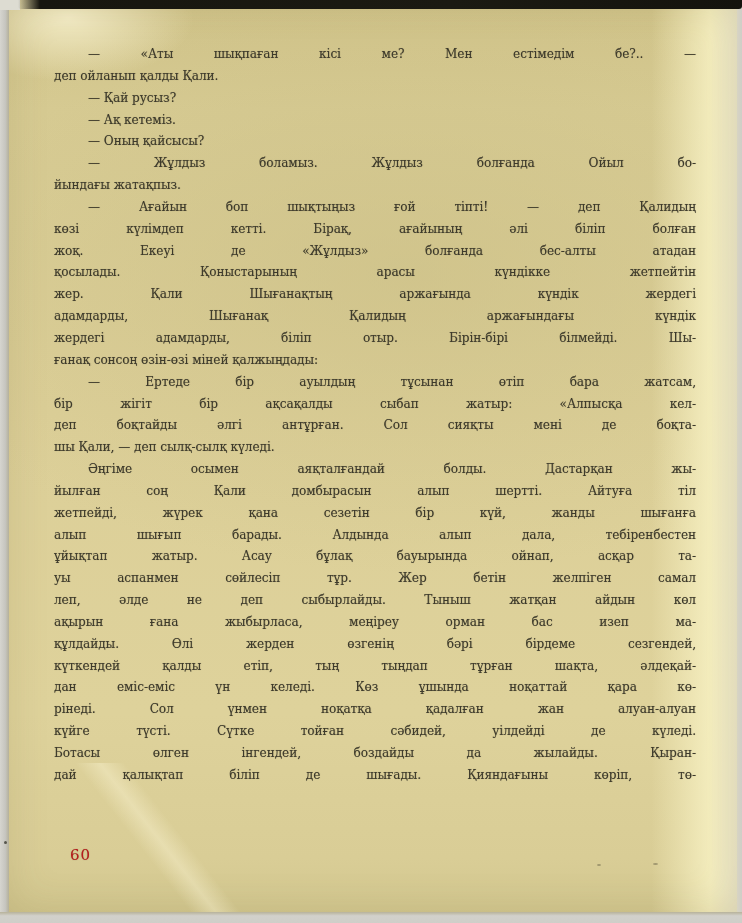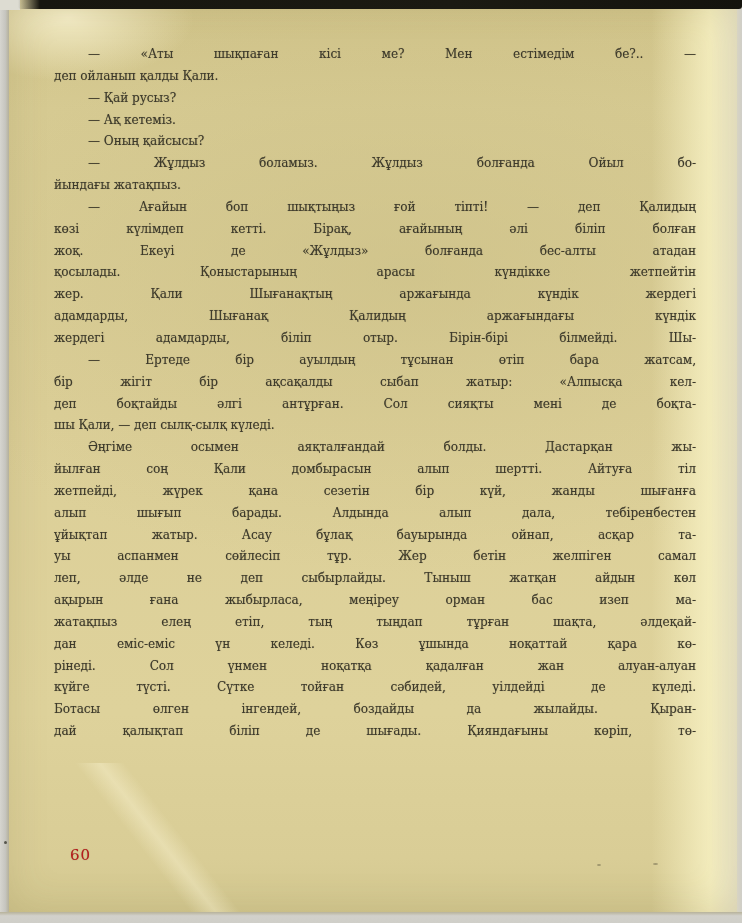--- a/index.html
+++ b/index.html
@@ -107,33 +107,35 @@
       <div class="line indent end">— Оның қайсысы?</div>
       <div class="line indent">— Жұлдыз боламыз. Жұлдыз болғанда Ойыл бо-</div>
       <div class="line end">йындағы жатақпыз.</div>
       <div class="line indent">— Ағайын боп шықтыңыз ғой тіпті! — деп Қалидың</div>
       <div class="line">көзі күлімдеп кетті. Бірақ, ағайының әлі біліп болған</div>
       <div class="line">жоқ. Екеуі де «Жұлдыз» болғанда бес-алты атадан</div>
       <div class="line">қосылады. Қоныстарының арасы күндікке жетпейтін</div>
       <div class="line">жер. Қали Шығанақтың аржағында күндік жердегі</div>
       <div class="line">адамдарды, Шығанақ Қалидың аржағындағы күндік</div>
       <div class="line">жердегі адамдарды, біліп отыр. Бірін-бірі білмейді. Шы-</div>
+      <div class="line end">ғанақ сонсоң өзін-өзі міней қалжыңдады:</div>
       <div class="line indent">— Ертеде бір ауылдың тұсынан өтіп бара жатсам,</div>
       <div class="line">бір жігіт бір ақсақалды сыбап жатыр: «Алпысқа кел-</div>
       <div class="line">деп боқтайды әлгі антұрған. Сол сияқты мені де боқта-</div>
       <div class="line end">шы Қали, — деп сылқ-сылқ күледі.</div>
       <div class="line indent">Әңгіме осымен аяқталғандай болды. Дастарқан жы-</div>
       <div class="line">йылған соң Қали домбырасын алып шертті. Айтуға тіл</div>
       <div class="line">жетпейді, жүрек қана сезетін бір күй, жанды шығанға</div>
       <div class="line">алып шығып барады. Алдында алып дала, тебіренбестен</div>
       <div class="line">ұйықтап жатыр. Асау бұлақ бауырында ойнап, асқар та-</div>
       <div class="line">уы аспанмен сөйлесіп тұр. Жер бетін желпіген самал</div>
       <div class="line">леп, әлде не деп сыбырлайды. Тыныш жатқан айдын көл</div>
       <div class="line">ақырын ғана жыбырласа, меңіреу орман бас изеп ма-</div>
-      <div class="line">жатақпыз елең етіп, тың тыңдап тұрған шақта, әлдеқай-</div>
+      <div class="line">құлдайды. Өлі жерден өзгенің бәрі бірдеме сезгендей,</div>
+      <div class="line">күткендей қалды етіп, тың тыңдап тұрған шақта, әлдеқай-</div>
       <div class="line">дан еміс-еміс үн келеді. Көз ұшында ноқаттай қара кө-</div>
       <div class="line">рінеді. Сол үнмен ноқатқа қадалған жан алуан-алуан</div>
       <div class="line">күйге түсті. Сүтке тойған сәбидей, уілдейді де күледі.</div>
       <div class="line">Ботасы өлген інгендей, боздайды да жылайды. Қыран-</div>
       <div class="line">дай қалықтап біліп де шығады. Қияндағыны көріп, тө-</div>
     </div>
 
   <div class="page-number">60</div>
 
   <div class="speck s1"></div>

